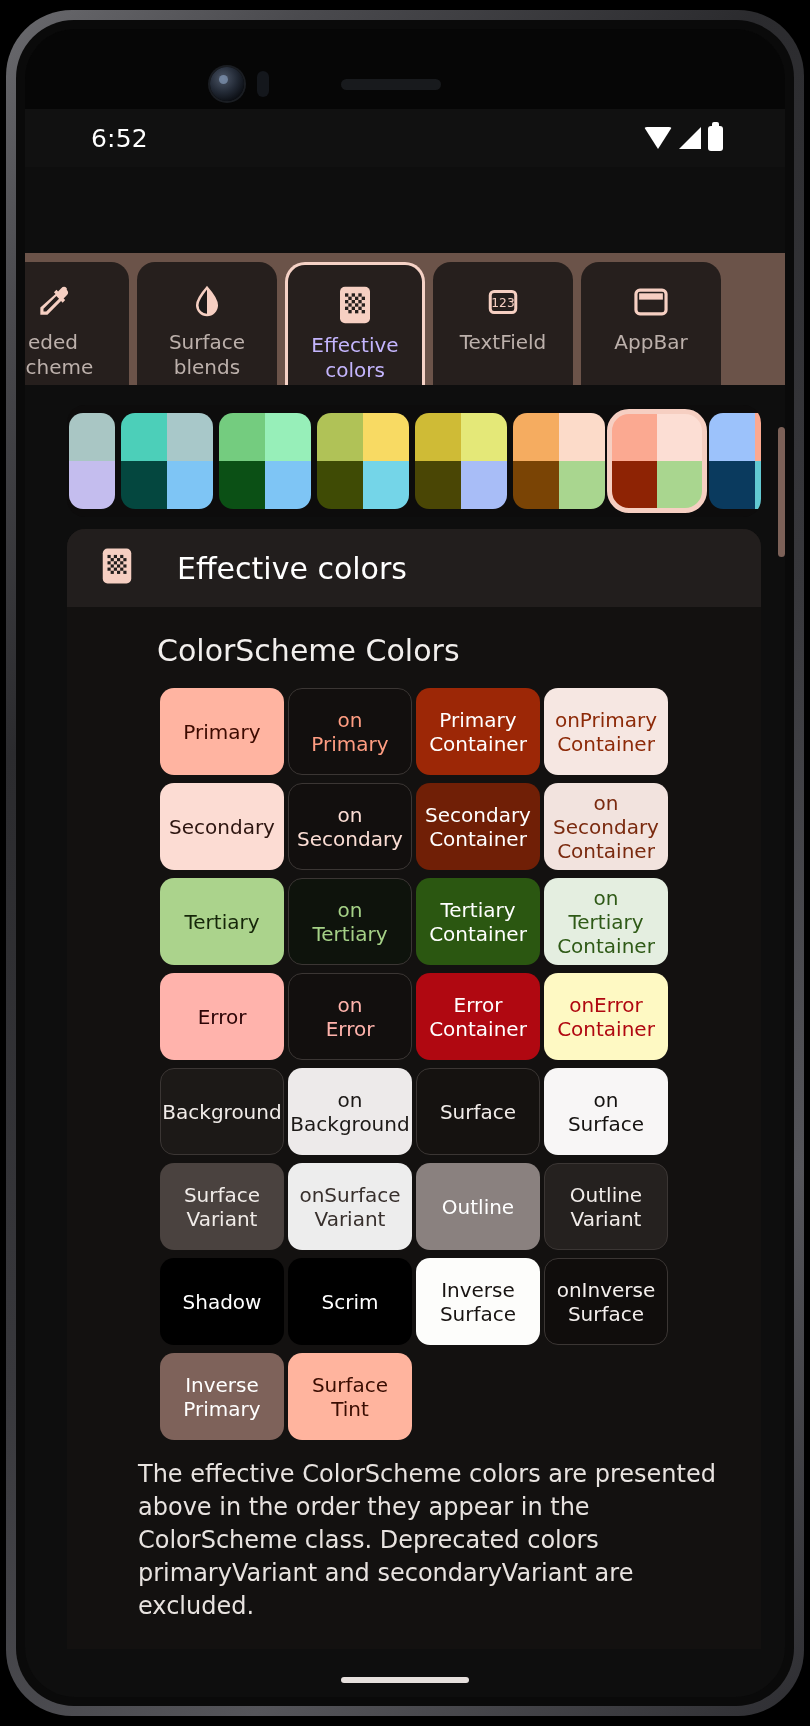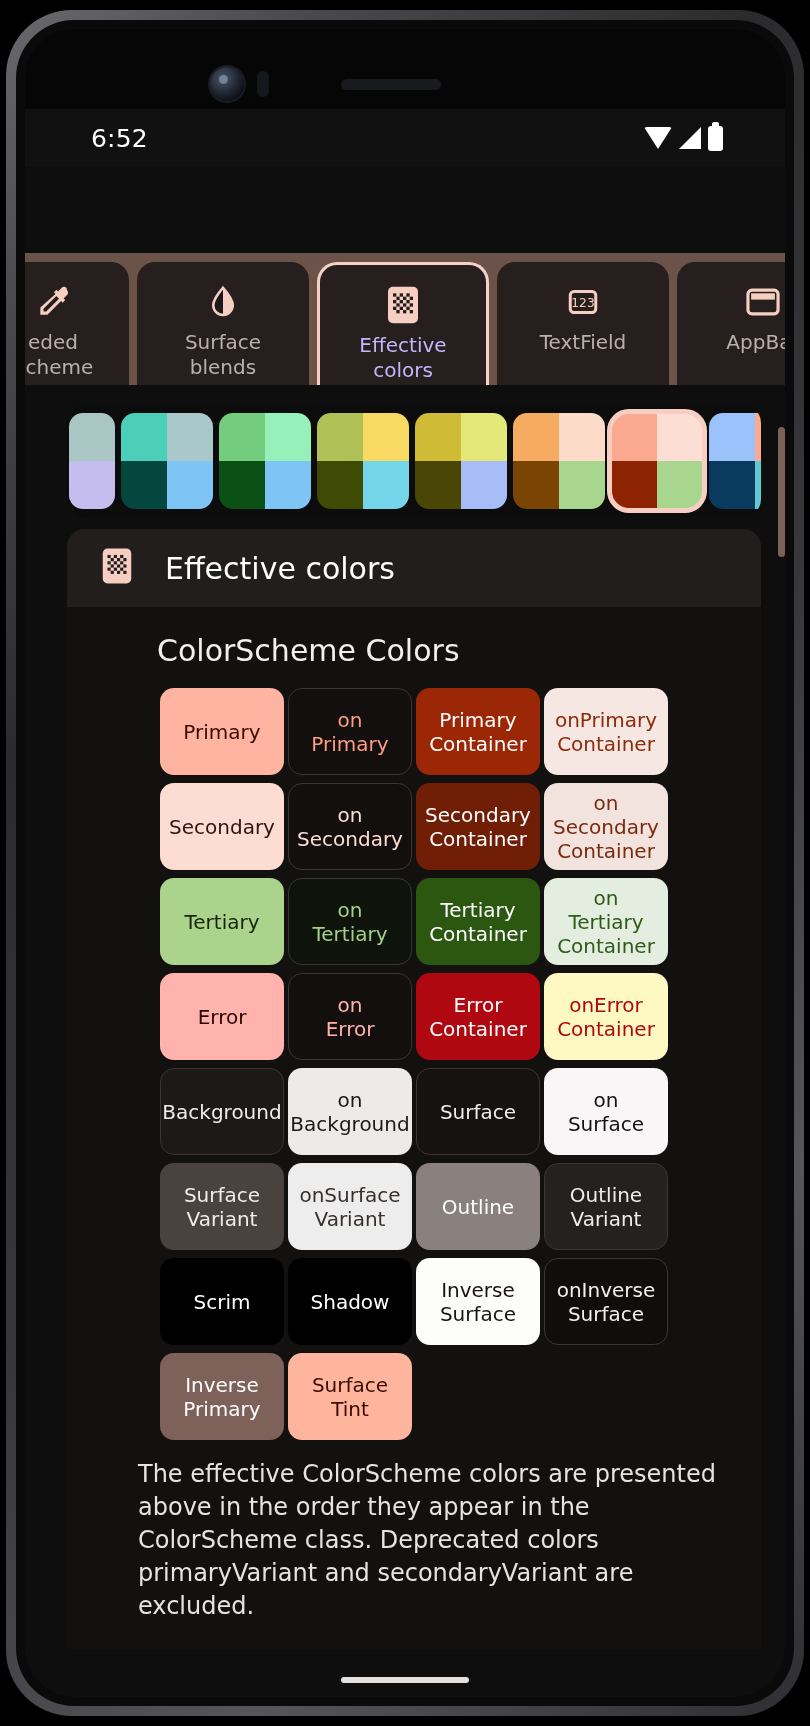--- a/index.html
+++ b/index.html
@@ -122,21 +122,21 @@
   
   #tab-strip {
     position: absolute; left: 0; top: 224px; width: 100%; height: 132px;
     background: #6b5349;
     display: flex; align-items: flex-start; gap: 8px;
     padding: 9px 0 0 0;
     overflow: hidden;
   }
   .tab {
     flex: 0 0 auto;
-    width: 172px; height: 123px;
+    width: 140px; height: 123px;
     background: #261f1d;
     border-radius: 18px 18px 0 0;
     display: flex; flex-direction: column;
     align-items: center; justify-content: flex-start;
     padding-top: 18px;
     color: #bcb0ab;
     cursor: pointer;
     position: relative;
   }
   .tab.first { margin-left: -48px; width: 152px; }
@@ -186,21 +186,21 @@
     position: absolute; left: 42px; top: 500px;
     width: 694px; height: 1120px;
     background: #1d1a19;
     border-radius: 18px 18px 0 0;
     overflow: hidden;
   }
   #panel-header {
     height: 78px;
     display: flex; align-items: center;
     padding: 16px 34px;
-    gap: 32px;
+    gap: 44px;
     background: #221e1d;
     cursor: pointer;
   }
   #panel-title { color: #ffffff; font-size: 30px; }
   #panel-body {
     background: #131110;
     height: calc(100% - 78px);
     padding: 26px 30px 0 30px;
   }
   #section-title {
@@ -454,22 +454,22 @@
               <div class="chip" style="background: rgb(176, 8, 17); color: rgb(255, 255, 255);">Error<br>Container</div>
               <div class="chip" style="background: #fef9c3; color: rgb(176, 8, 17);">onError<br>Container</div>
               <div class="chip outlined" style="background: rgb(28, 25, 23); color: rgb(241, 236, 233);">Background</div>
               <div class="chip" style="background: rgb(237, 234, 234); color: rgb(28, 25, 23);">on<br>Background</div>
               <div class="chip outlined" style="background: rgb(21, 18, 16); color: rgb(241, 236, 233);">Surface</div>
               <div class="chip" style="background: rgb(248, 246, 246); color: rgb(21, 18, 16);">on<br>Surface</div>
               <div class="chip" style="background: rgb(74, 66, 63); color: rgb(241, 236, 233);">Surface<br>Variant</div>
               <div class="chip" style="background: rgb(237, 237, 237); color: rgb(56, 48, 45);">onSurface<br>Variant</div>
               <div class="chip" style="background: rgb(138, 129, 127); color: rgb(255, 255, 255);">Outline</div>
               <div class="chip outlined" style="background: rgb(37, 33, 31); color: rgb(241, 236, 233);">Outline<br>Variant</div>
+              <div class="chip" style="background: rgb(0, 0, 0); color: rgb(255, 255, 255);">Shadow</div>
               <div class="chip" style="background: rgb(0, 0, 0); color: rgb(255, 255, 255);">Scrim</div>
-              <div class="chip" style="background: rgb(0, 0, 0); color: rgb(255, 255, 255);">Shadow</div>
               <div class="chip" style="background: rgb(253, 253, 251); color: rgb(24, 20, 18);">Inverse<br>Surface</div>
               <div class="chip outlined" style="background: rgb(16, 13, 12); color: rgb(244, 239, 237);">onInverse<br>Surface</div>
               <div class="chip" style="background: rgb(126, 98, 90); color: rgb(255, 255, 255);">Inverse<br>Primary</div>
               <div class="chip" style="background: rgb(255, 180, 158); color: rgb(58, 13, 2);">Surface<br>Tint</div>
             </div>
         <div id="footer-note">The effective ColorScheme colors are presented above in the order they appear in the ColorScheme class. Deprecated colors primaryVariant and secondaryVariant are excluded.</div>
       </div>
     </div>
 
     <div id="home-indicator"></div>

